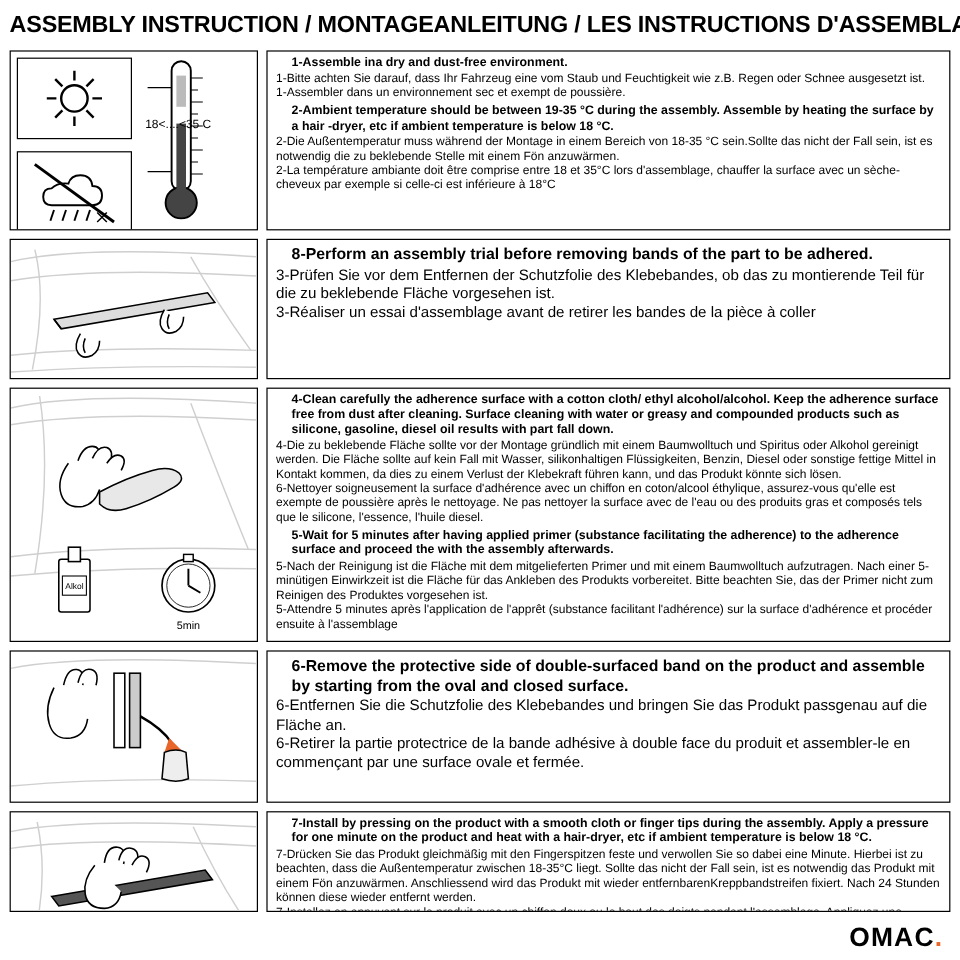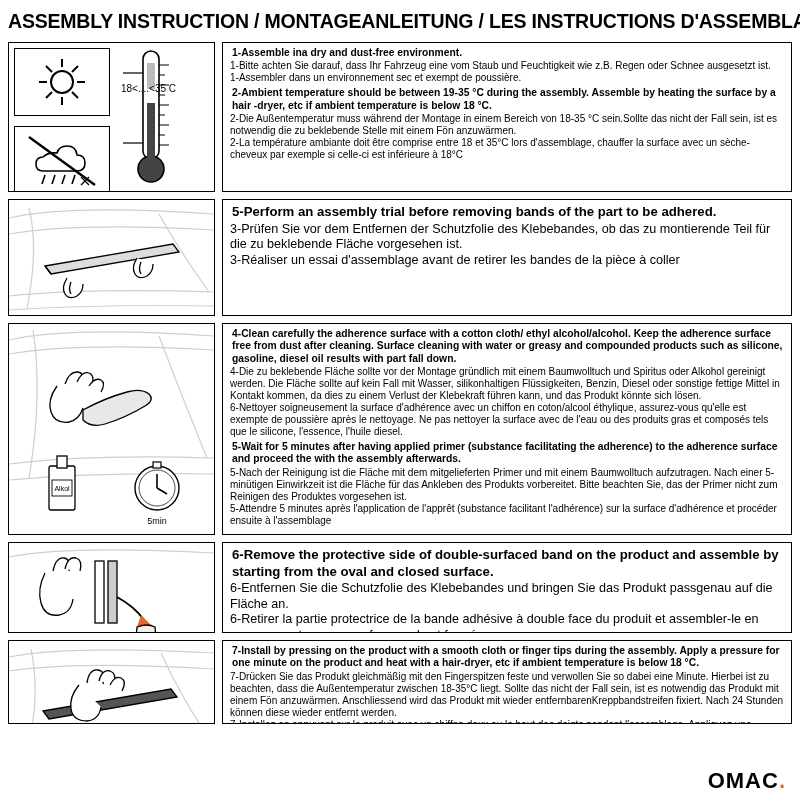--- a/index.html
+++ b/index.html
@@ -35,45 +35,45 @@
     background: #fff;
     position: relative;
     overflow: hidden;
   }
   .img-cell { width: 207px; flex: 0 0 207px; }
   .text-cell { flex: 1 1 auto; padding: 4px 6px 4px 7px; }
 
   .r1 { height: 150px; }
   .r2 { height: 117px; }
   .r3 { height: 212px; }
-  .r4 { height: 91px; }
+  .r4 { height: 127px; }
   .r5 { height: 84px; }
 
   .blk { margin-bottom: 3px; }
   .en {
     font-size: 10.3px; font-weight: bold; line-height: 1.2;
-    margin: 0 0 1px 2px;
+    margin: 0 0 1px 13px;
   }
   .de, .fr {
     font-size: 10px; line-height: 1.2; margin: 0;
   }
   .big .en { font-size: 13.2px; font-weight: bold; line-height: 1.25; }
   .big .de, .big .fr { font-size: 12.6px; line-height: 1.25; }
 
   
   .subgrid { position: absolute; inset: 0; display: flex; }
   .sub-left { flex: 0 0 96px; display: flex; flex-direction: column; }
   .sub-box { flex: 1 1 50%; border: 1px solid #000; margin: 5px; }
   .sub-right { flex: 1 1 auto; position: relative; }
 
   .tempLabel {
     position: absolute;
     font-size: 10px;
     left: 112px;
-    top: 40px;
+    top: 56px;
     white-space: nowrap;
   }
   svg { display: block; }
   .logo {
     position: absolute;
     right: 14px;
     bottom: 6px;
     font-size: 22px;
     font-weight: bold;
     letter-spacing: 1px;
@@ -183,21 +183,21 @@
             <line x1="36" y1="66" x2="42" y2="74"></line>
             <path d="M58 78 q-6 10 -2 16 q4 6 12 2 q6 -4 6 -12" fill="#fff"></path>
             <path d="M128 58 q-6 10 -2 16 q4 6 12 2 q6 -4 6 -12" fill="#fff"></path>
             <path d="M62 82 q-3 7 0 12"></path>
             <path d="M132 62 q-3 7 0 12"></path>
           </g>
         </svg>
       </div>
       <div class="cell text-cell">
         <div class="blk big">
-          <p class="en">5-Perform an assembly trial before removing bands of the part to be adhered.</p>
+          <p class="en">8-Perform an assembly trial before removing bands of the part to be adhered.</p>
           <p class="de">3-Prüfen Sie vor dem Entfernen der Schutzfolie des Klebebandes, ob das zu montierende Teil für die zu beklebende Fläche vorgesehen ist.</p>
           <p class="fr">3-Réaliser un essai d'assemblage avant de retirer les bandes de la pièce à coller</p>
         </div>
       </div>
     </div>
 
     <div class="row r3">
       <div class="cell img-cell">
         <svg width="205" height="210" viewBox="0 0 205 210">
           <g stroke="#cfcfcf" stroke-width="1.2" fill="none">

